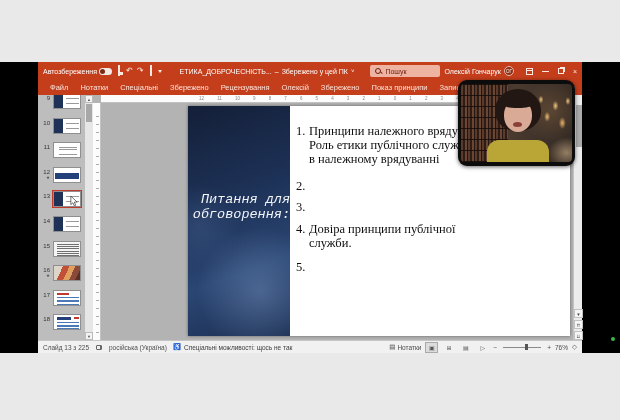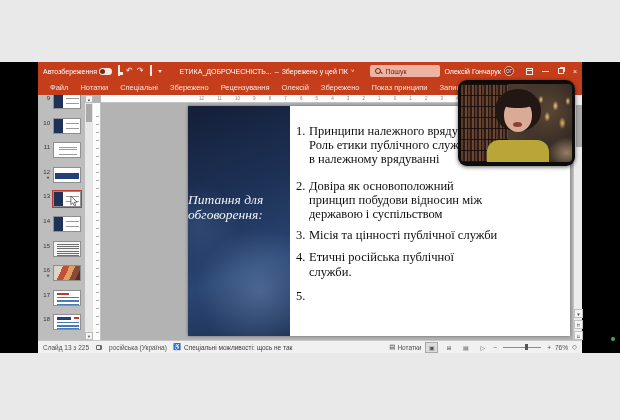--- a/index.html
+++ b/index.html
@@ -107,22 +107,22 @@
             background-size:3px 100%; background-repeat:no-repeat; background-position:2.5px 6px; }
 
   
   .slide { position:absolute; left:150px; top:11px; width:382px; height:230px; background:#fff;
            box-shadow:0 0 3px rgba(0,0,0,.45); }
   .panel { position:absolute; left:0; top:0; width:102px; height:100%;
            background:
              radial-gradient(90px 90px at 72px 185px, rgba(130,160,205,.40), rgba(130,160,205,0) 70%),
              radial-gradient(60px 60px at 10px 120px, rgba(90,120,170,.25), rgba(90,120,170,0) 70%),
              linear-gradient(160deg,#141f38 0%, #1d3156 38%, #2a4673 70%, #1c2f52 100%); }
-  .panel-title { position:absolute; left:0; top:86px; width:100%; text-align:left; color:#f2f4f8;
-                 font-family:Liberation Serif, serif; font-style:italic; font-size:13.5px; line-height:15px; }
+  .panel-title { position:absolute; left:0; top:86px; width:100%; text-align:right; color:#f2f4f8;
+                 font-family:Liberation Mono, monospace; font-style:italic; font-size:13.5px; line-height:15px; }
   .list { position:absolute; left:108px; top:18px; width:232px; font-family:"Liberation Serif", serif;
           font-size:12.5px; line-height:14.2px; color:#101010; }
   .item { display:flex; }
   .item .no { width:13px; flex:0 0 13px; }
   .item .tx { white-space:pre-line; }
   .m1 { margin-bottom:12px; } .m2 { margin-bottom:7px; } .m3 { margin-bottom:8px; } .m4 { margin-bottom:10px; }
 
   
   .escroll { position:absolute; right:0; top:0; width:9px; bottom:0; background:#ececec; border-left:0.5px solid #c2c2c2; }
   .escroll .ethumb { position:absolute; left:1.5px; top:10px; width:6px; height:42px; background:#ababab; }
@@ -323,31 +323,27 @@
           </div>
           <div class="list">
             <div class="item m1">
               <span class="no">1.</span>
               <span class="tx">Принципи належного врядування.
 Роль етики публічного службовця
 в належному врядуванні</span>
             </div>
             <div class="item m2">
               <span class="no">2.</span>
-              <span class="tx">Довіра як основоположний
-принцип побудови відносин між
-державою і суспільством</span>
             </div>
             <div class="item m3">
               <span class="no">3.</span>
-              <span class="tx">Місія та цінності публічної служби</span>
             </div>
             <div class="item m4">
               <span class="no">4.</span>
-              <span class="tx">Етичні російська публічної
+              <span class="tx">Довіра принципи публічної
 служби.</span>
             </div>
             <div class="item">
               <span class="no">5.</span>
             </div>
           </div>
         </div>
 
         <div class="escroll">
           <div class="ethumb"></div>

